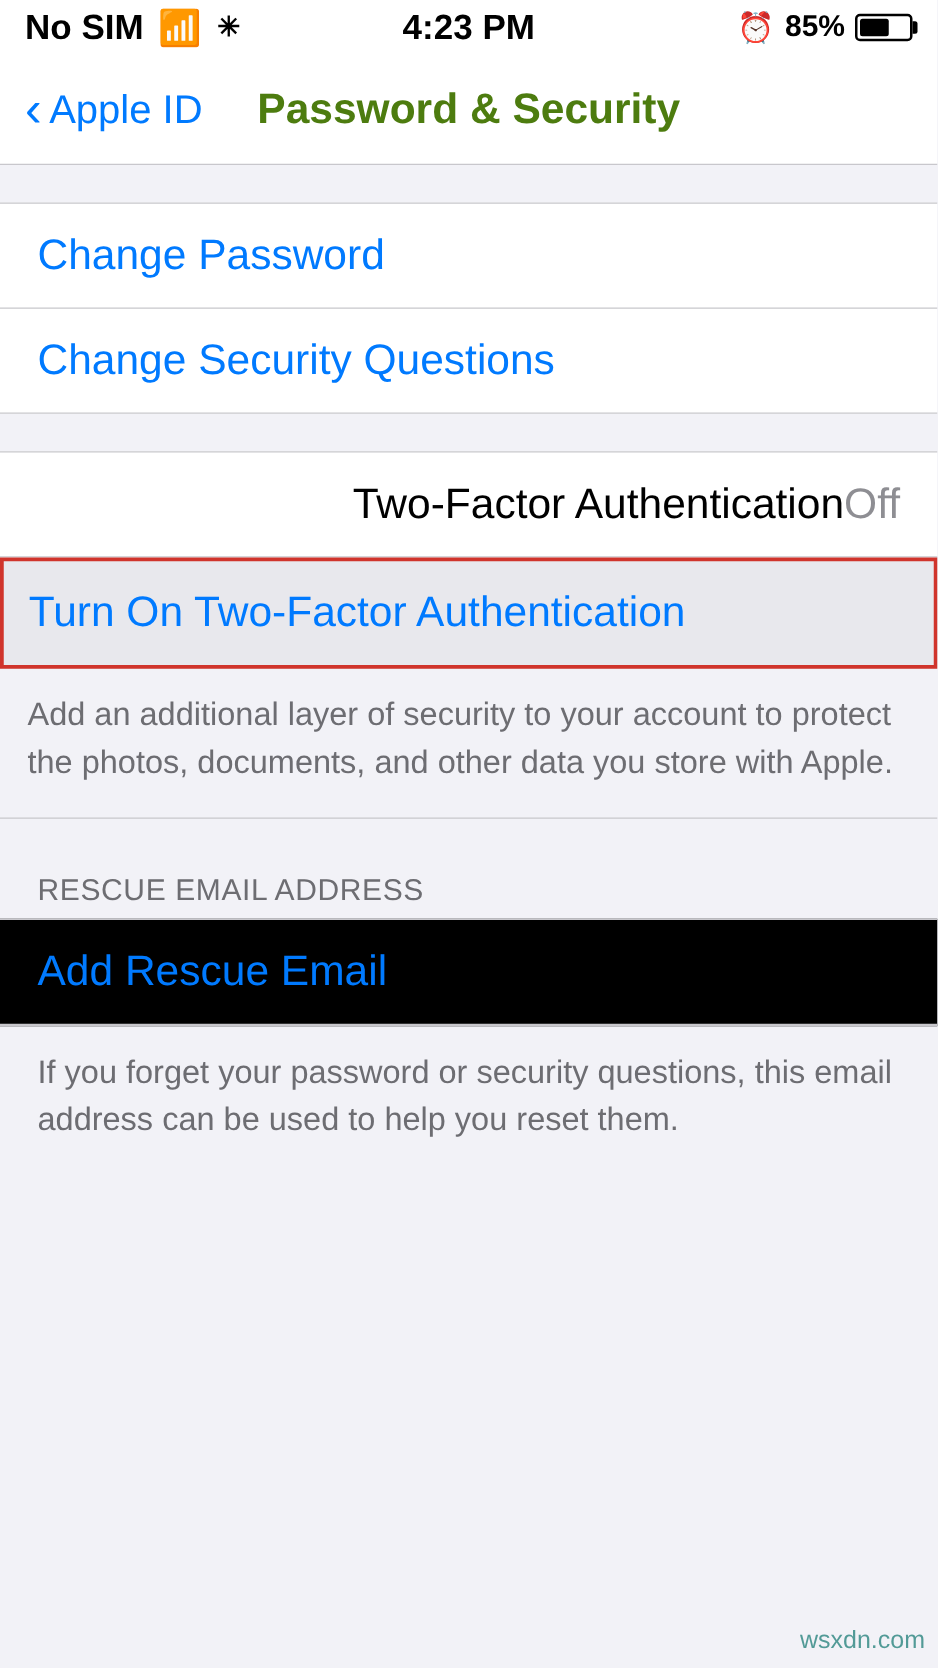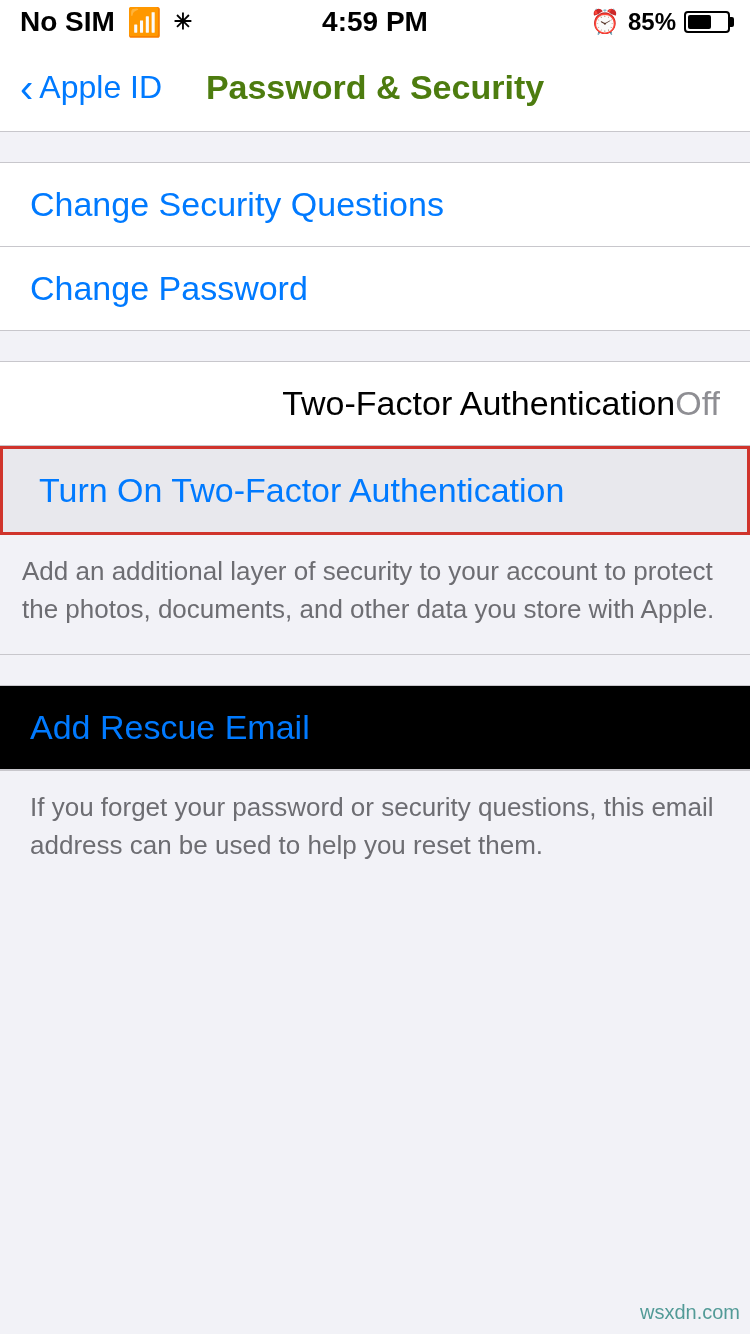--- a/index.html
+++ b/index.html
@@ -181,21 +181,21 @@
       border-bottom: 1px solid #c8c7cc;
       padding: 22px 30px;
       display: flex;
       align-items: center;
       justify-content: flex-end;
     }
 
     .tfa-button-row {
       background-color: #e8e8ed;
       border-bottom: 1px solid #c8c7cc;
-      padding: 22px 36px;
+      padding: 22px 20px;
       border: 3px solid #d0342c;
       display: flex;
       align-items: center;
     }
 
     .tfa-button-row-link {
       font-size: 34px;
       color: #007aff;
       font-weight: 400;
     }
@@ -251,21 +251,21 @@
   </style>
 </head>
 <body>
 
 <div class="status-bar">
   <div class="status-left">
     <span>No SIM</span>
     <span>📶</span>
     <span style="font-size:22px;">✳</span>
   </div>
-  <div class="status-center">4:59 PM</div>
+  <div class="status-center">4:23 PM</div>
   <div class="status-right">
     <span>⏰</span>
     <span>85%</span>
     <div class="battery-container">
       <div class="battery-icon">
         <div class="battery-fill"></div>
       </div>
     </div>
   </div>
 </div>
@@ -275,42 +275,43 @@
     <span class="back-chevron">‹</span>
     <span>Apple ID</span>
   </div>
   <div class="nav-title">Password &amp; Security</div>
 </div>
 
 <div class="content">
 
   <div class="section-group">
     <div class="section-row">
+      <span class="row-link">Change Password</span>
+    </div>
+    <div class="section-row">
       <span class="row-link">Change Security Questions</span>
-    </div>
-    <div class="section-row">
-      <span class="row-link">Change Password</span>
     </div>
   </div>
 
   <div class="tfa-group">
 
     <div class="tfa-header-row">
       <span class="row-text">Two-Factor Authentication</span>
       <span class="row-value">Off</span>
     </div>
 
     <div class="tfa-button-row">
       <span class="tfa-button-row-link">Turn On Two-Factor Authentication</span>
     </div>
 
     <div class="tfa-description">Add an additional layer of security to your account to protect the photos, documents, and other data you store with Apple.</div>
   </div>
 
   <div>
+    <div class="section-label">RESCUE EMAIL ADDRESS</div>
     <div class="rescue-group">
       <div class="rescue-row">
         <span class="row-link">Add Rescue Email</span>
       </div>
     </div>
     <div class="rescue-footer">If you forget your password or security questions, this email address can be used to help you reset them.</div>
   </div>
 
 </div>
 

